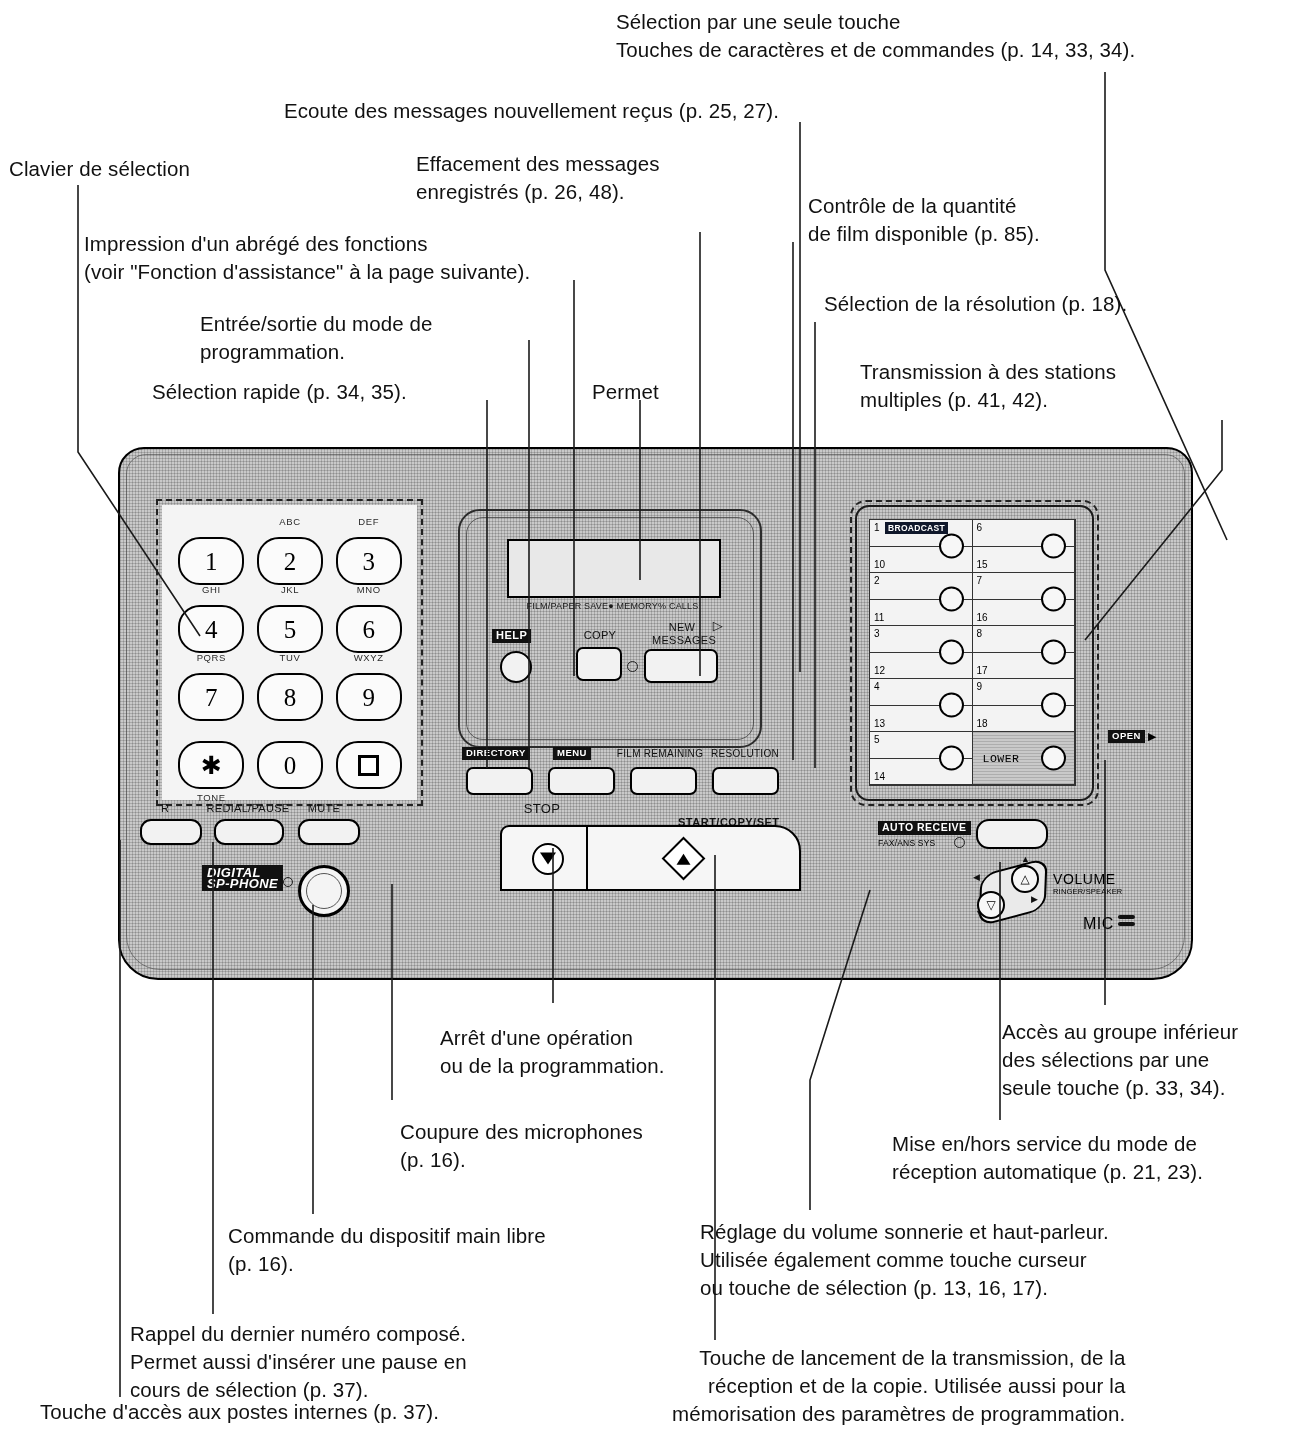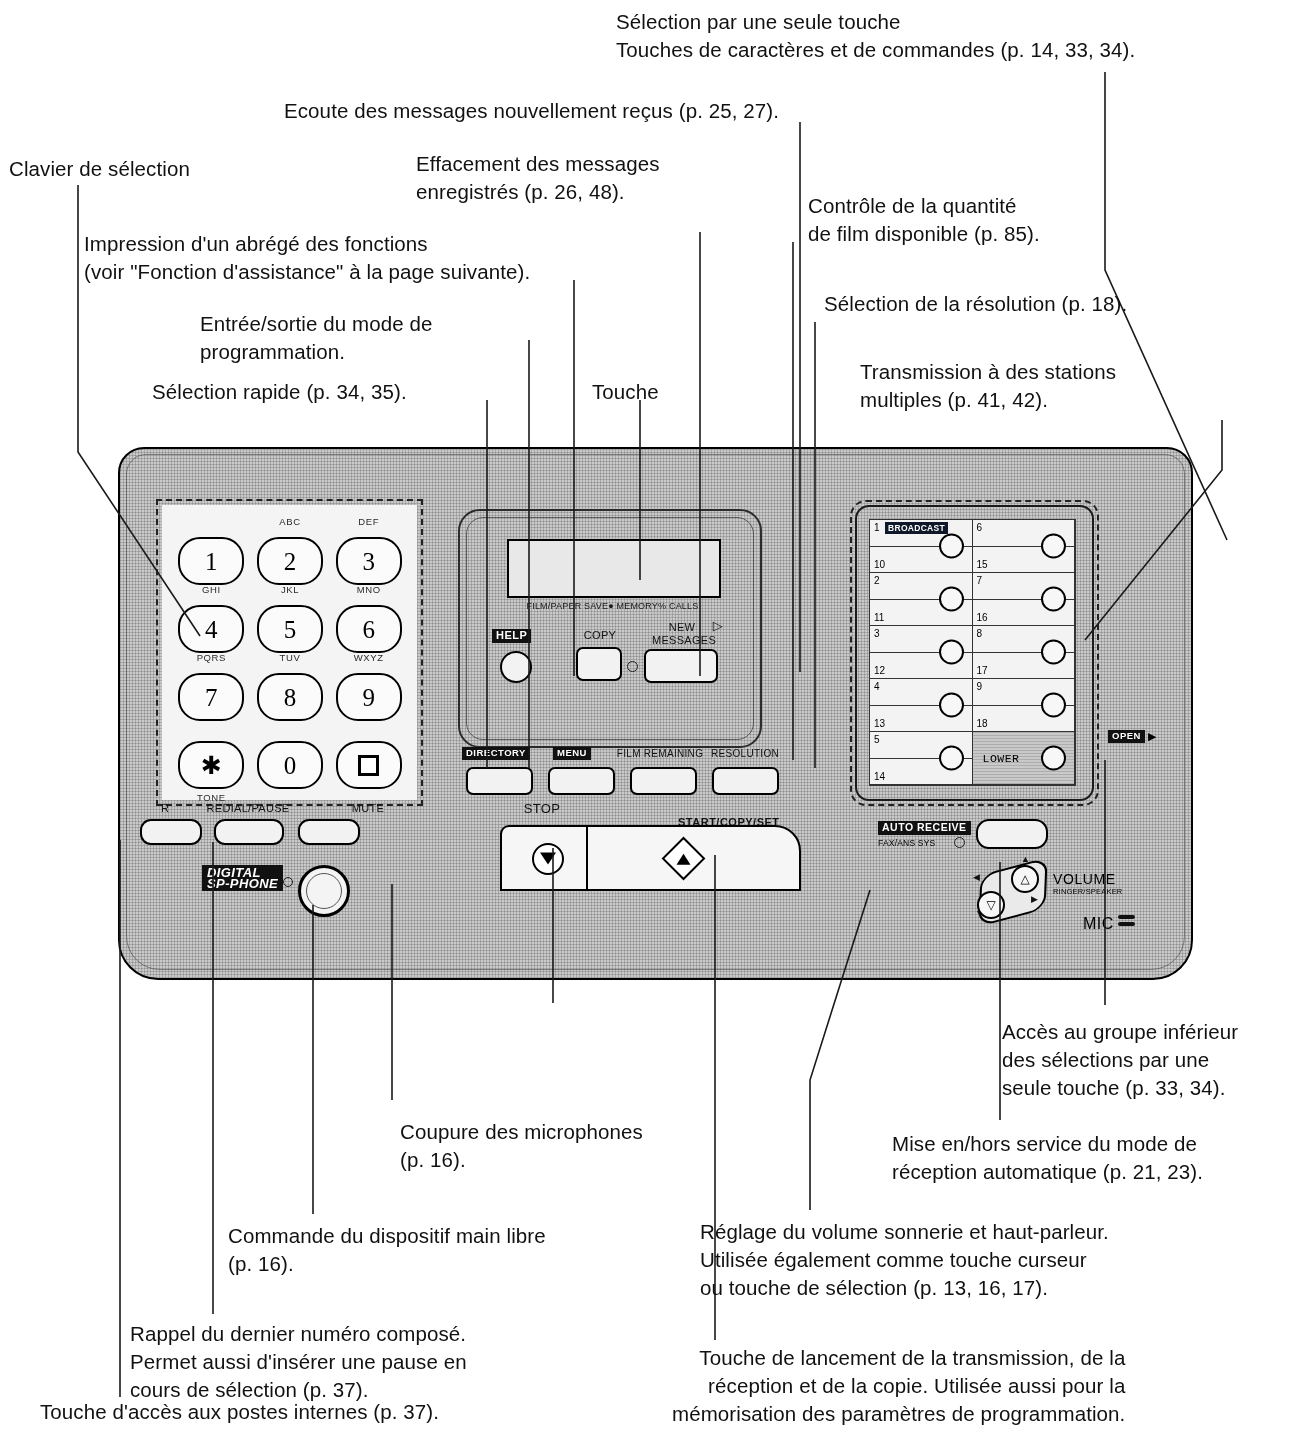--- a/index.html
+++ b/index.html
@@ -453,25 +453,27 @@
   <div class="callout" style="left:416px; top:150px;">Effacement des messages
 enregistrés (p. 26, 48).</div>
   <div class="callout" style="left:808px; top:192px;">Contrôle de la quantité
 de film disponible (p. 85).</div>
   <div class="callout" style="left:9px;   top:155px;">Clavier de sélection</div>
   <div class="callout" style="left:84px;  top:230px;">Impression d'un abrégé des fonctions
 (voir "Fonction d'assistance" à la page suivante).</div>
   <div class="callout" style="left:200px; top:310px;">Entrée/sortie du mode de
 programmation.</div>
   <div class="callout" style="left:152px; top:378px;">Sélection rapide (p. 34, 35).</div>
-  <div class="callout" style="left:592px; top:378px;">Touche</div>
+  <div class="callout" style="left:592px; top:378px;">Permet</div>
   <div class="callout" style="left:824px; top:290px;">Sélection de la résolution (p. 18).</div>
   <div class="callout" style="left:860px; top:358px;">Transmission à des stations
 multiples (p. 41, 42).</div>
 
+  <div class="callout" style="left:440px; top:1024px;">Arrêt d'une opération
+ou de la programmation.</div>
   <div class="callout" style="left:400px; top:1118px;">Coupure des microphones
 (p. 16).</div>
   <div class="callout" style="left:228px; top:1222px;">Commande du dispositif main libre
 (p. 16).</div>
   <div class="callout" style="left:130px; top:1320px;">Rappel du dernier numéro composé.
 Permet aussi d'insérer une pause en
 cours de sélection (p. 37).</div>
   <div class="callout" style="left:40px;  top:1398px;">Touche d'accès aux postes internes (p. 37).</div>
 
   <div class="callout" style="left:1002px; top:1018px;">Accès au groupe inférieur
@@ -648,21 +650,21 @@
       <span class="inv-label" style="font-size:9.5px;">OPEN</span>
       <span style="font-size:11px;">▶</span>
     </div>
 
     <div class="btn-label" style="left:32px; top:355px; width:30px;">R</div>
     <div class="pill-btn" style="left:22px; top:372px; width:58px; height:22px;"></div>
 
     <div class="btn-label" style="left:82px; top:355px; width:96px;">REDIAL/PAUSE</div>
     <div class="pill-btn" style="left:96px; top:372px; width:66px; height:22px;"></div>
 
-    <div class="btn-label" style="left:184px; top:355px; width:44px;margin-left:44px;">MUTE</div>
+    <div class="btn-label" style="left:184px; top:355px; width:44px;">MUTE</div>
     <div class="pill-btn" style="left:180px; top:372px; width:58px; height:22px;"></div>
 
     <div class="badge-2l" style="left:84px; top:418px; font-size:13px; font-weight:bold; font-style:italic;">
       <span>DIGITAL</span><br>
       <span>SP-PHONE</span>
     </div>
     <div style="position:absolute; left:165px; top:430px; width:8px; height:8px; border:1.5px solid #222; border-radius:50%;"></div>
     <div id="spk" style="left:180px; top:418px;"></div>
 
     <div class="btn-label" style="left:394px; top:356px; width:60px; font-size:13px;">STOP</div>

